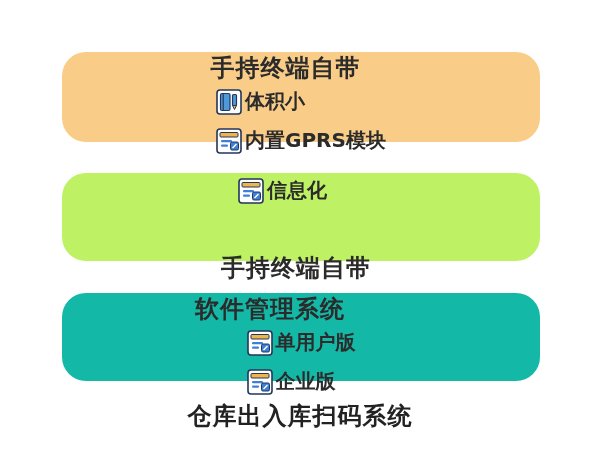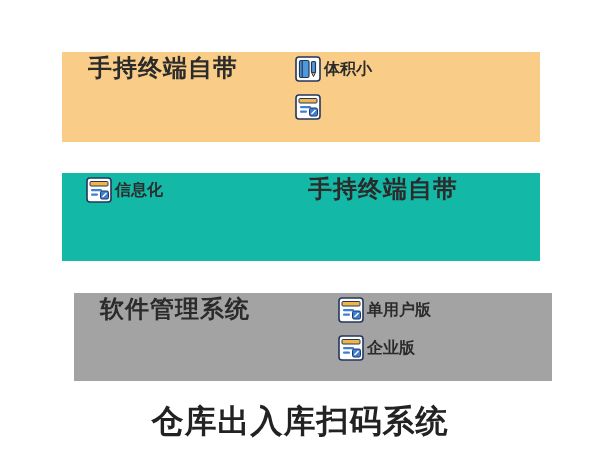--- a/index.html
+++ b/index.html
@@ -3,41 +3,41 @@
 <meta charset="utf-8">
 <style>
   html,body{margin:0;padding:0;}
   body{
     width:600px;height:450px;background:#ffffff;
     font-family:"DejaVu Sans","Liberation Sans",sans-serif;
     overflow:hidden;
   }
   .canvas{position:relative;width:600px;height:450px;background:#ffffff;}
   .box{
-    position:absolute;left:62px;width:478px;border-radius:0;
-    display:flex;align-items:flex-start;
+    position:absolute;left:62px;width:478px;border-radius:24px;
+    display:flex;align-items:center;flex-direction:column;
   }
   .box1{top:52px;height:90px;}
   .box2{top:173px;height:88px;}
   .box3{top:293px;height:88px;}
   .heading{
     font-size:24px;font-weight:800;color:#2b2b2b;letter-spacing:1px;
     white-space:nowrap;
   }
   .box1 .heading{margin-left:26px;width:207px;}
   .box2 .heading{flex:1;text-align:center;margin-right:10px;}
   .box3 .heading{margin-left:26px;width:238px;}
   .items{display:flex;flex-direction:column;gap:12px;margin-top:4px;}
   .box2 .items{margin-left:24px;width:150px;}
   .item{display:flex;align-items:center;gap:3px;}
-  .item .label{font-size:16px;font-weight:800;color:#2b2b2b;white-space:nowrap;}
+  .item .label{font-size:20px;font-weight:800;color:#2b2b2b;white-space:nowrap;}
   .icon{width:26px;height:26px;display:block;flex:none;}
   .caption{
     position:absolute;top:400px;left:0;width:100%;text-align:center;
-    font-size:32px;font-weight:800;color:#222222;letter-spacing:1px;
+    font-size:24px;font-weight:800;color:#222222;letter-spacing:1px;
   }
 </style>
 </head>
 <body>
 
 <svg width="0" height="0" style="position:absolute" aria-hidden="true">
   <defs>
     <symbol id="sym-doc" viewBox="0 0 26 26">
       <rect x="1" y="1" width="24" height="24" rx="3" fill="#ffffff" stroke="#23365c" stroke-width="1.6"></rect>
       <rect x="4" y="4.5" width="18" height="4.5" rx="1" fill="#f0b54a" stroke="#23365c" stroke-width="1"></rect>
@@ -77,39 +77,40 @@
             </svg>
         </span>
         <span class="label">体积小</span>
       </div>
       <div class="item">
         <span class="icon">
           <svg width="26" height="26">
               <use href="#sym-doc"></use>
             </svg>
         </span>
+        <span class="label">内置GPRS模块</span>
       </div>
     </div>
   </div>
 
-  <div class="box box2" style="background-color: #14b8a6;">
+  <div class="box box2" style="background-color: #bef264; gap: 48px;">
     <div class="items">
       <div class="item">
         <span class="icon">
           <svg width="26" height="26">
               <use href="#sym-doc"></use>
             </svg>
         </span>
         <span class="label">信息化</span>
       </div>
     </div>
     <div class="heading">手持终端自带</div>
   </div>
 
-  <div class="box box3" style="background-color: #a3a3a3; margin-left: 12px;">
+  <div class="box box3" style="background-color: #14b8a6;">
     <div class="heading">软件管理系统</div>
     <div class="items">
       <div class="item">
         <span class="icon">
           <svg width="26" height="26">
               <use href="#sym-doc"></use>
             </svg>
         </span>
         <span class="label">单用户版</span>
       </div>

